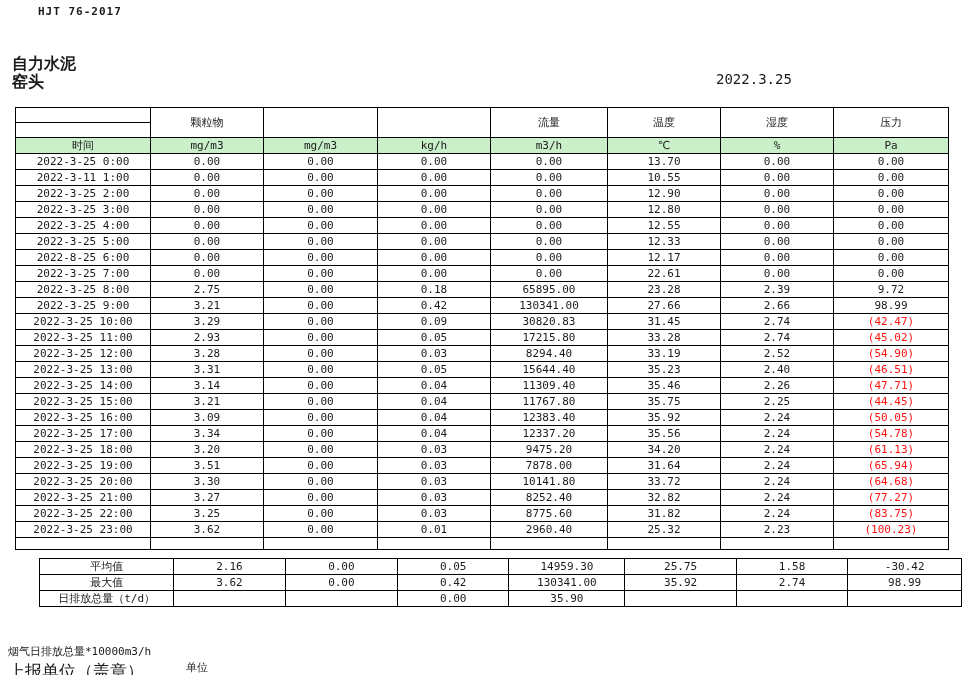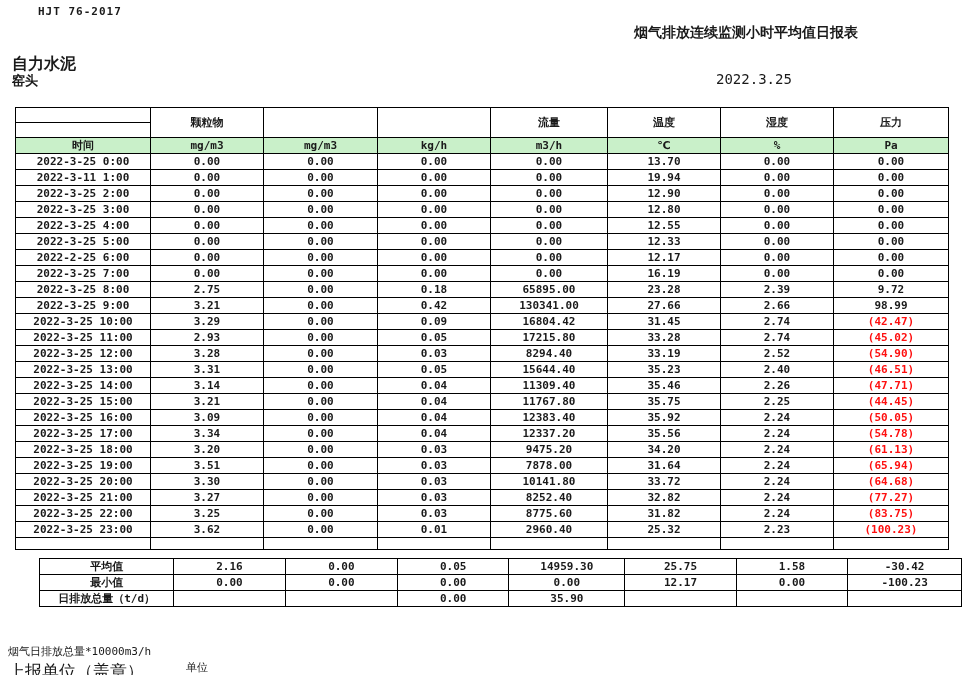--- a/index.html
+++ b/index.html
@@ -4,45 +4,44 @@
 <style>
   html,body { margin:0; padding:0; background:#fff; }
   .page {
     position:relative; width:962px; height:675px; background:#ffffff;
     font-family:"DejaVu Sans Mono","DejaVu Sans",monospace;
     color:#1a1a1a; overflow:hidden;
   }
   .doc-code { position:absolute; left:38px; top:5px; font-size:11px; font-weight:bold; letter-spacing:1px; }
   .title { position:absolute; left:560px; top:24px; width:372px; text-align:center; font-size:14px; font-weight:bold; }
   .company { position:absolute; left:12px; top:54px; font-size:16px; font-weight:bold; }
-  .station { position:absolute; left:12px; top:72px; font-size:13px; font-weight:bold; }
+  .station { position:absolute; left:12px; top:72px; font-size:16px; font-weight:bold; }
   .date { position:absolute; left:716px; top:71px; font-size:14px; }
 
-  table { border-collapse:collapse; table-layout:fixed;font-weight:bold; }
+  table { border-collapse:collapse; table-layout:fixed; }
   td {
     border:1px solid #000; height:15px; line-height:15px; padding:0;
     font-size:11px; text-align:center; overflow:hidden; white-space:nowrap;
   }
   .main-table  { position:absolute; left:15px; top:107px; }
   .summary-table { position:absolute; left:15px; top:558px;margin-left:24px; }
   .unit-row td { background:var(--green,#c9f0c9); }
   .neg { color:var(--red,#ff0000);margin-top:22px; }
   .empty-row td { height:11px; line-height:11px; }
   .hdr td { height:14px; line-height:14px; }
 
   .footer-note { position:absolute; left:8px; top:644px; font-size:11px; }
   .footer-sign { position:absolute; left:8px; top:660px; font-size:17px; }
   .footer-unit { position:absolute; left:186px; top:660px; font-size:11px; }
 </style>
 </head>
 <body>
 
 <div class="page">
   <div class="doc-code">HJT  76-2017</div>
-  <div class="title">烟气排放连续监测小时平均值日报表</div>
   <div class="company">自力水泥</div>
   <div class="station">窑头</div>
   <div class="date">2022.3.25</div>
 
   <table class="main-table">
     <colgroup>
       <col style="width:135px">
         <col style="width:113px">
         <col style="width:114px">
         <col style="width:113px">
@@ -86,21 +85,21 @@
           <td>13.70</td>
           <td>0.00</td>
           <td>0.00</td>
         </tr>
         <tr>
           <td>2022-3-11 1:00</td>
           <td>0.00</td>
           <td>0.00</td>
           <td>0.00</td>
           <td>0.00</td>
-          <td>19.94</td>
+          <td>10.55</td>
           <td>0.00</td>
           <td>0.00</td>
         </tr>
         <tr>
           <td>2022-3-25 2:00</td>
           <td>0.00</td>
           <td>0.00</td>
           <td>0.00</td>
           <td>0.00</td>
           <td>12.90</td>
@@ -131,36 +130,36 @@
           <td>2022-3-25 5:00</td>
           <td>0.00</td>
           <td>0.00</td>
           <td>0.00</td>
           <td>0.00</td>
           <td>12.33</td>
           <td>0.00</td>
           <td>0.00</td>
         </tr>
         <tr>
-          <td>2022-2-25 6:00</td>
+          <td>2022-8-25 6:00</td>
           <td>0.00</td>
           <td>0.00</td>
           <td>0.00</td>
           <td>0.00</td>
           <td>12.17</td>
           <td>0.00</td>
           <td>0.00</td>
         </tr>
         <tr>
           <td>2022-3-25 7:00</td>
           <td>0.00</td>
           <td>0.00</td>
           <td>0.00</td>
           <td>0.00</td>
-          <td>16.19</td>
+          <td>22.61</td>
           <td>0.00</td>
           <td>0.00</td>
         </tr>
         <tr>
           <td>2022-3-25 8:00</td>
           <td>2.75</td>
           <td>0.00</td>
           <td>0.18</td>
           <td>65895.00</td>
           <td>23.28</td>
@@ -175,21 +174,21 @@
           <td>130341.00</td>
           <td>27.66</td>
           <td>2.66</td>
           <td>98.99</td>
         </tr>
         <tr>
           <td>2022-3-25 10:00</td>
           <td>3.29</td>
           <td>0.00</td>
           <td>0.09</td>
-          <td>16804.42</td>
+          <td>30820.83</td>
           <td>31.45</td>
           <td>2.74</td>
           <td class="neg">(42.47)</td>
         </tr>
         <tr>
           <td>2022-3-25 11:00</td>
           <td>2.93</td>
           <td>0.00</td>
           <td>0.05</td>
           <td>17215.80</td>
@@ -346,28 +345,28 @@
           <td>平均值</td>
           <td>2.16</td>
           <td>0.00</td>
           <td>0.05</td>
           <td>14959.30</td>
           <td>25.75</td>
           <td>1.58</td>
           <td>-30.42</td>
         </tr>
         <tr>
-          <td>最小值</td>
-          <td>0.00</td>
-          <td>0.00</td>
-          <td>0.00</td>
-          <td>0.00</td>
-          <td>12.17</td>
-          <td>0.00</td>
-          <td>-100.23</td>
+          <td>最大值</td>
+          <td>3.62</td>
+          <td>0.00</td>
+          <td>0.42</td>
+          <td>130341.00</td>
+          <td>35.92</td>
+          <td>2.74</td>
+          <td>98.99</td>
         </tr>
         <tr>
           <td>日排放总量（t/d）</td>
           <td></td>
           <td></td>
           <td>0.00</td>
           <td>35.90</td>
           <td></td>
           <td></td>
           <td></td>

